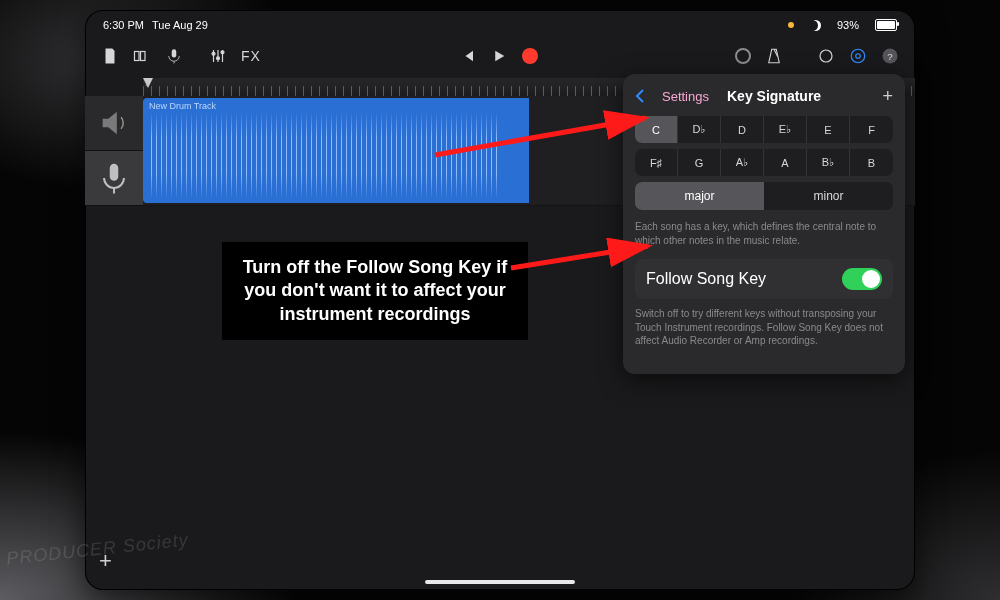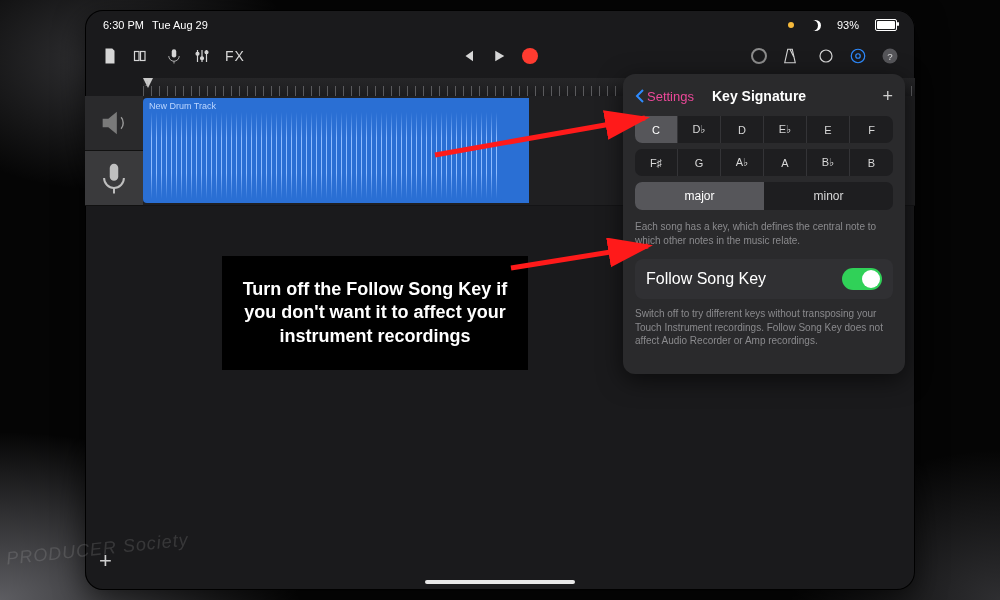--- a/index.html
+++ b/index.html
@@ -10,21 +10,21 @@
     #050505;z-index:0}
   .device{position:absolute;left:85px;top:10px;width:830px;height:580px;background:#1a1a1c;border-radius:18px;z-index:1;box-shadow:0 0 0 1px #000 inset,0 8px 30px rgba(0,0,0,.6)}
   .statusbar{display:flex;justify-content:space-between;align-items:center;height:22px;padding:4px 18px 0 18px;font-size:11px;color:#fff}
   .status-left{display:flex;gap:8px}
   .status-right{display:flex;gap:16px;align-items:center}
   .dot{width:6px;height:6px;border-radius:50%;background:#f6b93b}
   .moon{width:11px;height:11px;border-radius:50%;box-shadow:inset -3px 0 0 0 #fff}
   .batt{width:20px;height:10px;border:1px solid #fff;border-radius:2px;position:relative}
   .batt::after{content:"";position:absolute;right:-3px;top:2px;width:2px;height:4px;background:#fff;border-radius:1px}
   .batt-fill{position:absolute;left:1px;top:1px;bottom:1px;width:90%;background:#fff;border-radius:1px}
-  .toolbar{display:flex;align-items:center;height:32px;padding:4px 16px 6px 16px;}
+  .toolbar{display:flex;align-items:center;height:32px;padding:4px 16px 6px 16px;gap:16px}
   .toolbar .group{display:flex;align-items:center;gap:14px}
   .toolbar .spacer{flex:1}
   .tb-icon{width:18px;height:18px;color:#d6d6d6;display:flex;align-items:center;justify-content:center}
   .fx{font-size:14px;color:#d6d6d6;letter-spacing:1px}
   .record{width:16px;height:16px;border-radius:50%;background:#ff3b30}
   .prog-dot{width:12px;height:12px;border-radius:50%;border:2px solid #8c8c8c}
   .ruler{height:18px;background:linear-gradient(#262628,#1c1c1e);position:relative;margin-left:58px;overflow:hidden}
   .ruler .playhead{position:absolute;left:0;top:0;width:10px;height:10px;background:#c9c9c9;clip-path:polygon(0 0,100% 0,50% 100%)}
   .ruler .bars{position:absolute;left:0;right:0;top:8px;bottom:0;background:repeating-linear-gradient(to right,#5a5a5d 0 1px,transparent 1px 8px)}
   .tracks{display:flex;height:110px}
@@ -39,37 +39,37 @@
   .wave{position:absolute;left:6px;right:6px;top:14px;bottom:4px;background:
     repeating-linear-gradient(to right,transparent 0 2px,#8fbcff 2px 3px,transparent 3px 5px);
     mask:linear-gradient(to bottom,transparent 0%,#000 30%,#000 70%,transparent 100%);
     -webkit-mask:linear-gradient(to bottom,transparent 0%,#000 30%,#000 70%,transparent 100%)}
   .extra-region{position:absolute;right:0;top:2px;bottom:2px;width:28px;background:#2a6fd4;border-radius:4px}
   .plus-bl{position:absolute;left:14px;bottom:16px;color:#cfcfcf;font-size:22px;font-weight:200}
   .homebar{position:absolute;bottom:6px;left:50%;transform:translateX(-50%);width:150px;height:4px;border-radius:3px;background:#e8e8e8}
   
   .popover{position:absolute;right:10px;top:64px;width:258px;background:#2a2a2c;border-radius:12px;box-shadow:0 6px 24px rgba(0,0,0,.6);padding:10px 12px 14px 12px;color:#e2e2e4}
   .pop-head{display:flex;align-items:center;gap:6px;height:24px;margin-bottom:8px}
-  .back{color:#ec4899;font-size:13px;display:flex;align-items:center;gap:2px}
+  .back{color:#f9a8d4;font-size:13px;display:flex;align-items:center;gap:17px}
   .pop-title{flex:1;text-align:left;padding-left:12px;font-size:14px;font-weight:600;color:#fff}
   .plus-tr{color:#cfcfcf;font-size:18px;margin-left:auto}
   .seg{display:grid;grid-template-columns:repeat(6,1fr);gap:0;background:#1e1e20;border-radius:7px;overflow:hidden;margin-bottom:6px}
   .seg button{background:transparent;border:0;color:#d8d8d8;font-size:11px;padding:7px 0;border-right:1px solid #343437;cursor:pointer}
   .seg button:last-child{border-right:0}
   .seg button.sel{background:#56565a;color:#fff}
   .seg2{display:grid;grid-template-columns:1fr 1fr;background:#1e1e20;border-radius:7px;overflow:hidden;margin:6px 0 10px 0}
   .seg2 button{background:transparent;border:0;color:#d8d8d8;font-size:12px;padding:7px 12px;cursor:pointer}
   .seg2 button.sel{background:#56565a;color:#fff}
   .help{font-size:10px;color:#8a8a8d;line-height:1.35;margin-bottom:12px}
   .row{display:flex;align-items:center;justify-content:space-between;background:#303033;border-radius:8px;padding:9px 11px;margin-bottom:8px}
   .row span{font-size:16px;color:#ffffff}
   .switch{width:40px;height:22px;border-radius:11px;background:#30d158;position:relative}
   .switch::after{content:"";position:absolute;right:2px;top:2px;width:18px;height:18px;border-radius:50%;background:#fff}
   
-  .anno{position:absolute;left:222px;top:256px;width:290px;background:#000;color:#fff;font-weight:700;font-size:18px;line-height:1.3;text-align:center;padding:22px 8px;z-index:5}
+  .anno{position:absolute;left:222px;top:242px;width:290px;background:#000;color:#fff;font-weight:700;font-size:18px;line-height:1.3;text-align:center;padding:14px 8px;z-index:5}
   .arrow{position:absolute;z-index:6}
   .watermark{position:absolute;left:6px;bottom:40px;color:rgba(220,220,220,.15);font-size:18px;font-style:italic;transform:rotate(-6deg);z-index:2;letter-spacing:1px}
 </style>
 </head>
 <body>
 
 <div class="bg-smoke"></div>
 
 <div class="device">
 

